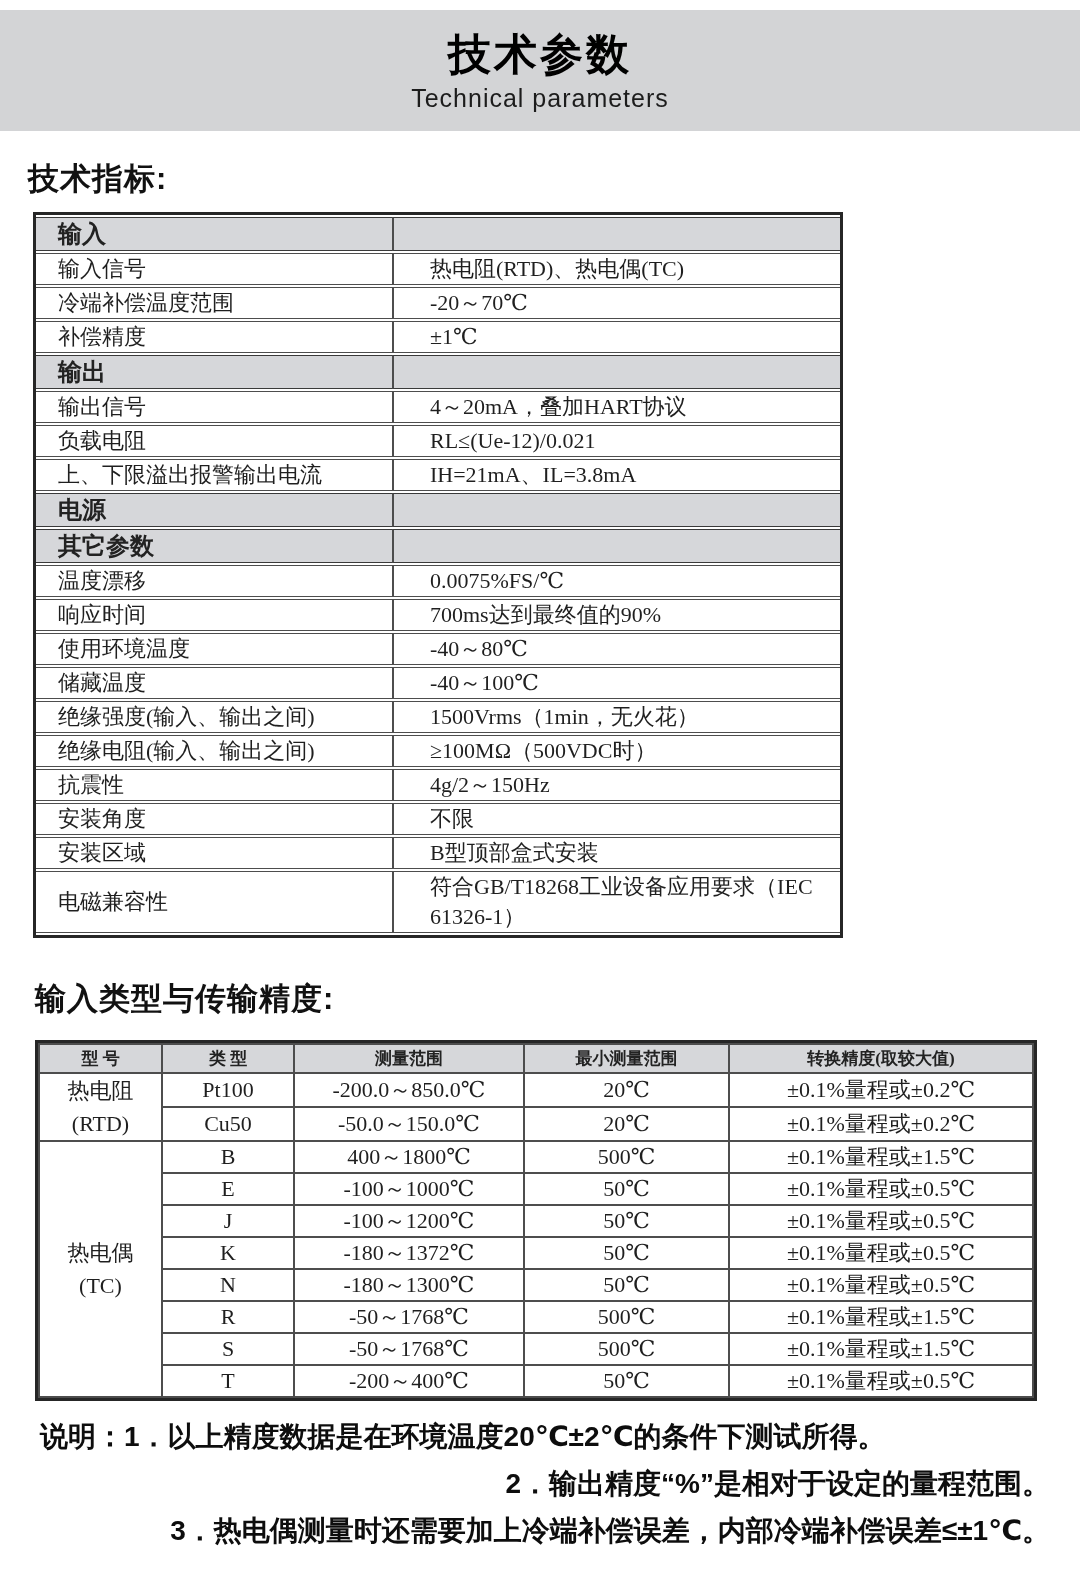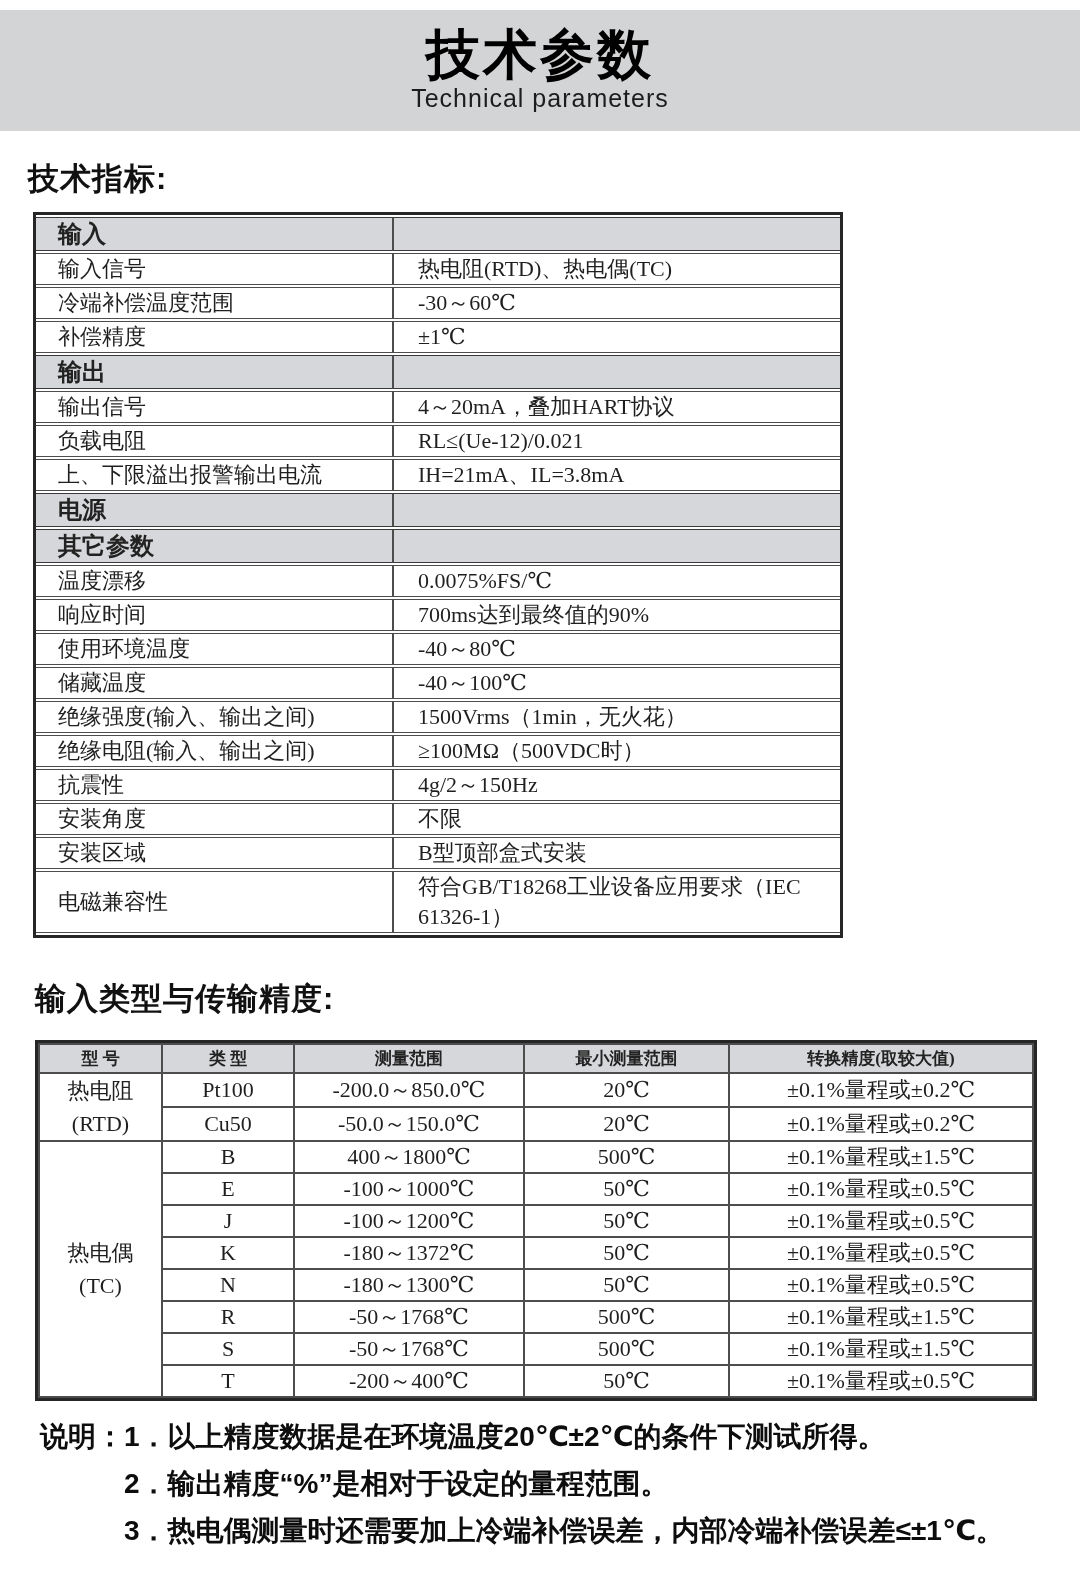--- a/index.html
+++ b/index.html
@@ -15,21 +15,21 @@
   body{
     width:1080px;height:1590px;position:relative;overflow:hidden;
     font-family:"Liberation Sans","DejaVu Sans",sans-serif;color:var(--text);
   }
   
   .banner{
     position:absolute;top:10px;left:0;width:1080px;height:121px;
     background:var(--banner-bg);text-align:center;
   }
   .banner-title{
-    padding-top:14px;font-size:54px;line-height:60px;font-weight:900;
+    padding-top:14px;font-size:43px;line-height:60px;font-weight:900;
     letter-spacing:3px;color:#000;
   }
   .banner-subtitle{
     font-size:25px;line-height:28px;color:#1c1c1c;letter-spacing:1px;
   }
   
   .sec-heading{
     position:absolute;left:28px;font-size:31px;line-height:38px;
     font-weight:bold;color:#111;letter-spacing:1px;
   }
@@ -44,21 +44,21 @@
     width:100%;border-collapse:separate;border-spacing:0 2px;
     font-family:"Liberation Serif","DejaVu Serif",serif;font-size:22px;color:#1f1f1f;
   }
   table.t1 col.c1{width:356px;}
   table.t1 td{
     height:29px;vertical-align:middle;
     border-top:1px solid var(--inner-line);border-bottom:1px solid var(--inner-line);
     background:#fff;
   }
   table.t1 td.lbl{padding-left:22px;}
-  table.t1 td.val{padding-left:24px;border-left:2px solid var(--inner-line);}
+  table.t1 td.val{padding-left:36px;border-left:2px solid var(--inner-line);}
   table.t1 tr.section-row td{
     background:var(--section-bg);
     border-top:1px solid #3a3a3a;border-bottom:1px solid #3a3a3a;
   }
   table.t1 tr.section-row td.lbl{font-weight:bold;font-size:24px;color:#222;}
   
   .t2-wrap{
     position:absolute;top:1040px;left:35px;width:1002px;
     border:3px solid var(--outer-border);background:#fff;
   }
@@ -79,21 +79,21 @@
     font-weight:bold;font-size:17px;color:#222;
   }
   table.t2 tbody td{height:31px;}
   table.t2 td.model-cell div{line-height:33px;}
   
   .notes{
     position:absolute;top:1420px;left:40px;width:1010px;
     font-size:28px;line-height:34px;font-weight:bold;color:#0d0d0d;
   }
   .note-line{display:flex;margin-bottom:13px;white-space:nowrap;}
-  .note-line.indent{padding-left:84px;}
+  .note-line.indent{padding-left:84px;justify-content:flex-end;}
   .note-label{flex:0 0 auto;}
 </style>
 </head>
 <body>
 
 <div class="page">
 
   <header class="banner">
     <div class="banner-title">技术参数</div>
     <div class="banner-subtitle">Technical parameters</div>
@@ -111,21 +111,21 @@
           <tr class="section-row">
             <td class="lbl">输入</td>
             <td class="val"></td>
           </tr>
           <tr>
             <td class="lbl">输入信号</td>
             <td class="val">热电阻(RTD)、热电偶(TC)</td>
           </tr>
           <tr>
             <td class="lbl">冷端补偿温度范围</td>
-            <td class="val">-30～60℃</td>
+            <td class="val">-20～70℃</td>
           </tr>
           <tr>
             <td class="lbl">补偿精度</td>
             <td class="val">±1℃</td>
           </tr>
           <tr class="section-row">
             <td class="lbl">输出</td>
             <td class="val"></td>
           </tr>
           <tr>

